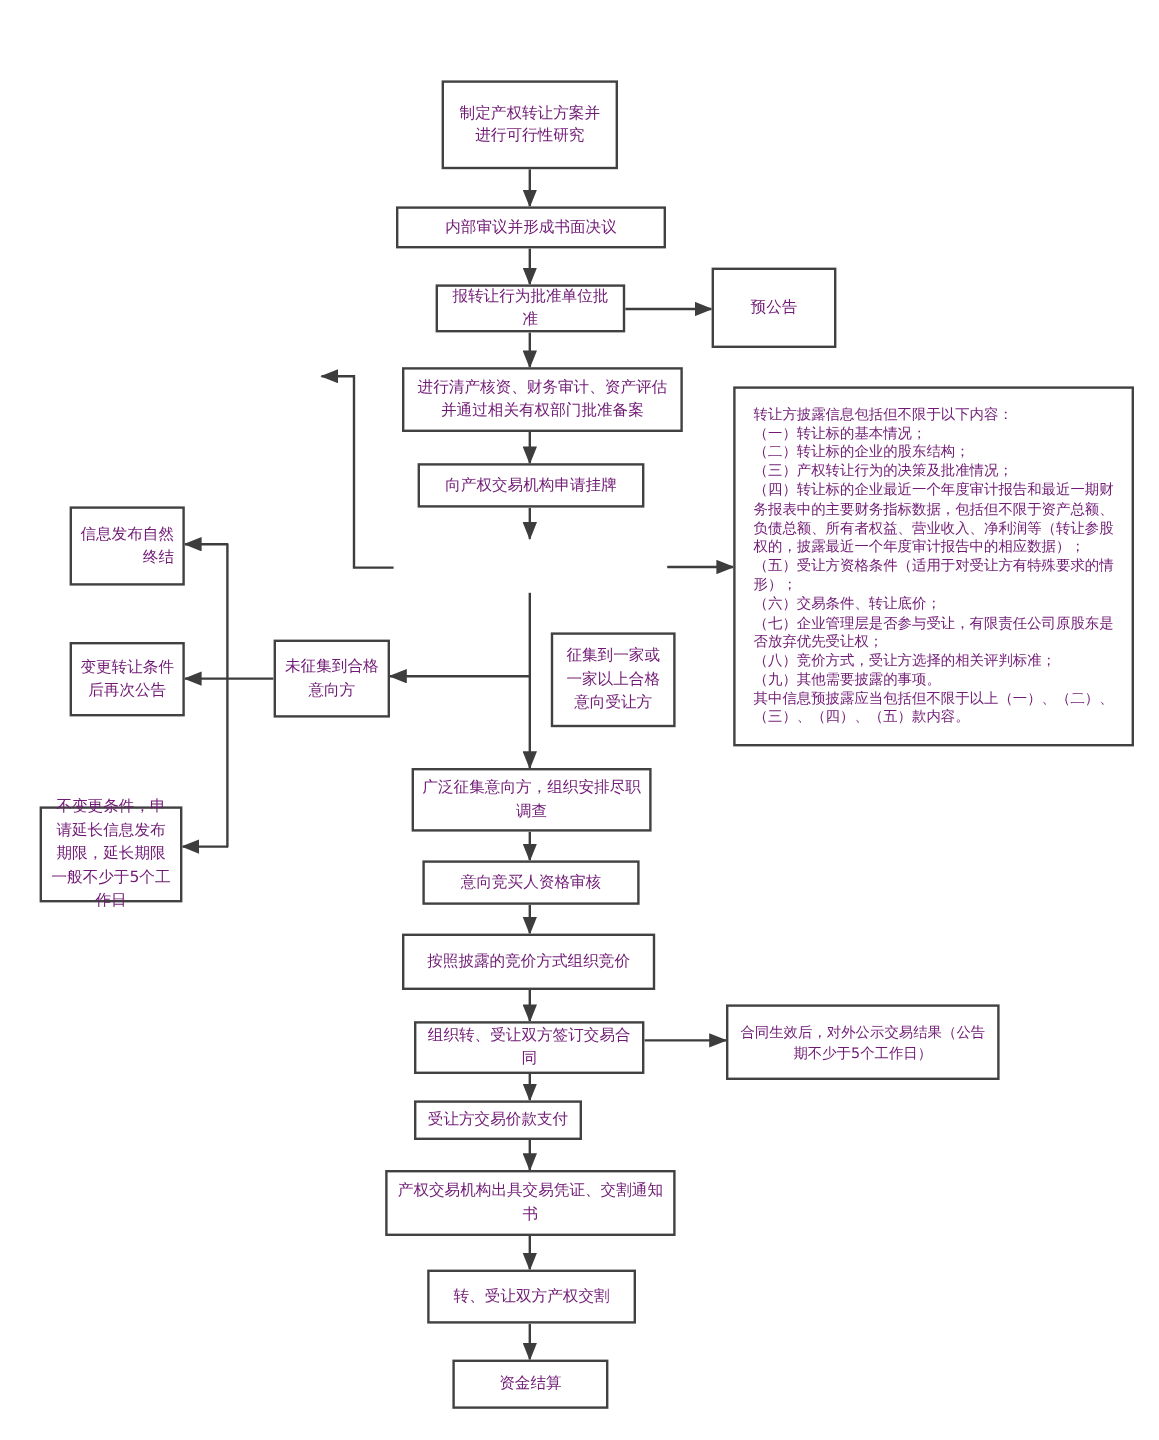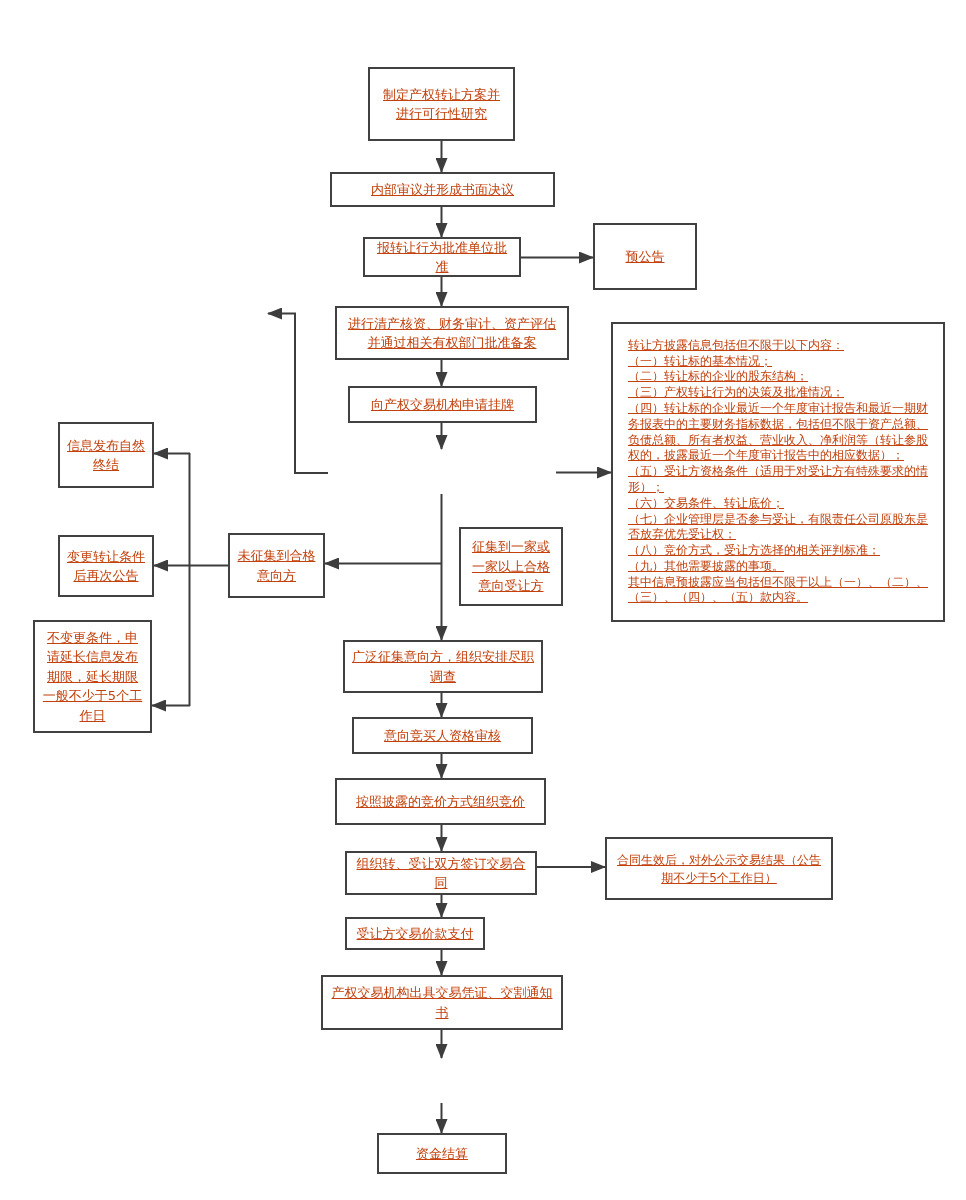--- a/index.html
+++ b/index.html
@@ -7,21 +7,21 @@
     position:relative;width:966px;height:1200px;background:#ffffff;
     font-family:"DejaVu Sans","Liberation Sans",sans-serif;
     color:#515151;overflow:hidden;
   }
   #connectors{position:absolute;left:0;top:0;width:966px;height:1200px;pointer-events:none;}
   .node{
     position:absolute;box-sizing:border-box;
     border:2px solid #414141;background:#ffffff;
     display:flex;align-items:center;justify-content:center;
     text-align:center;font-size:13px;line-height:1.5;
-    padding:2px 7px;color:#c2410c;text-decoration:underline;
+    padding:2px 7px;color:#701a75;
   }
   .note{
     border-radius:78px;text-align:left;font-size:12px;line-height:1.45;
     padding:10px 20px;white-space:pre-line;justify-content:flex-start;
   }
   .bigtext{
     text-align:left;font-size:12px;line-height:15.8px;
     padding:14px 15px;white-space:pre-line;justify-content:flex-start;
   }
   .small{font-size:12px;}
@@ -87,29 +87,30 @@
   <div class="node" style="left:335px;top:778px;width:211px;height:47px;">按照披露的竞价方式组织竞价</div>
 
   <div class="node" style="left:345px;top:851px;width:192px;height:44px;">组织转、受让双方签订交易合同</div>
 
   <div class="node small" style="left:605px;top:837px;width:228px;height:63px;">合同生效后，对外公示交易结果（公告期不少于5个工作日）</div>
 
   <div class="node" style="left:345px;top:917px;width:140px;height:33px;">受让方交易价款支付</div>
 
   <div class="node" style="left:321px;top:975px;width:242px;height:55px;">产权交易机构出具交易凭证、交割通知书</div>
 
+  <div class="node" style="left:356px;top:1058px;width:174px;height:45px;">转、受让双方产权交割</div>
 
   <div class="node" style="left:377px;top:1133px;width:130px;height:41px;">资金结算</div>
 
 
-  <div class="node" style="left:58px;top:422px;width:96px;height:66px;">信息发布自然终结</div>
+  <div class="node" style="left:58px;top:422px;width:96px;height:66px;text-align:right;">信息发布自然终结</div>
 
   <div class="node" style="left:58px;top:535px;width:96px;height:62px;">变更转让条件后再次公告</div>
 
-  <div class="node" style="left:33px;top:620px;width:119px;height:113px;">不变更条件，申请延长信息发布期限，延长期限一般不少于5个工作日</div>
+  <div class="node" style="left:33px;top:672px;width:119px;height:80px;">不变更条件，申请延长信息发布期限，延长期限一般不少于5个工作日</div>
 
   <div class="node bigtext" style="left:611px;top:322px;width:334px;height:300px;">转让方披露信息包括但不限于以下内容：
 （一）转让标的基本情况；
 （二）转让标的企业的股东结构；
 （三）产权转让行为的决策及批准情况；
 （四）转让标的企业最近一个年度审计报告和最近一期财务报表中的主要财务指标数据，包括但不限于资产总额、负债总额、所有者权益、营业收入、净利润等（转让参股权的，披露最近一个年度审计报告中的相应数据）；
 （五）受让方资格条件（适用于对受让方有特殊要求的情形）；
 （六）交易条件、转让底价；
 （七）企业管理层是否参与受让，有限责任公司原股东是否放弃优先受让权；
 （八）竞价方式，受让方选择的相关评判标准；

